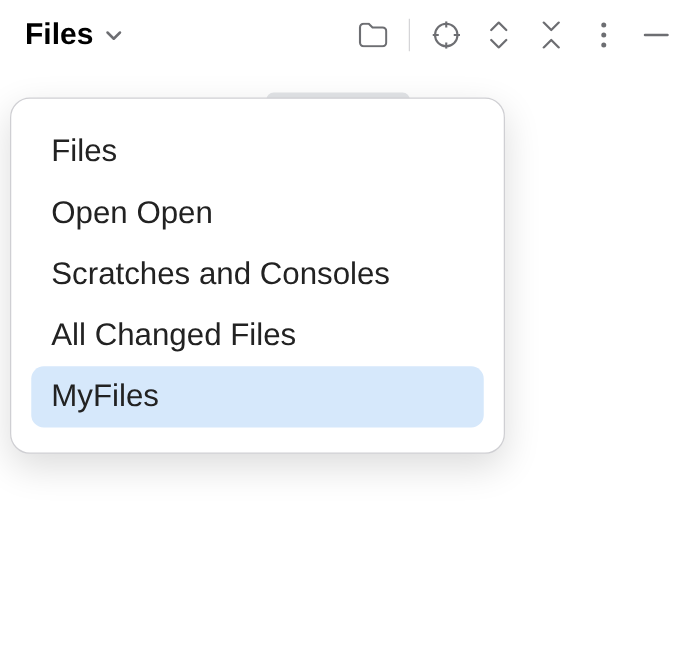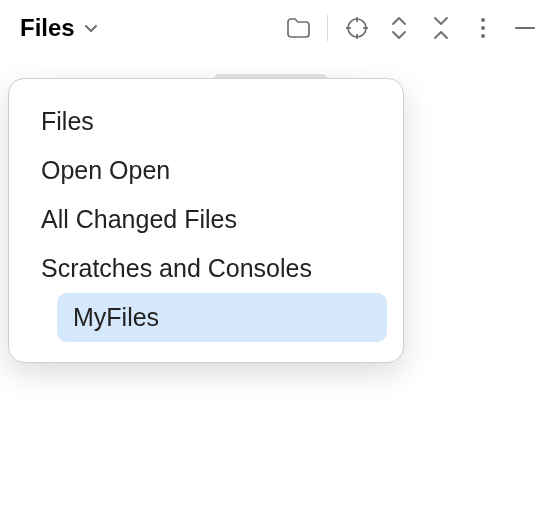--- a/index.html
+++ b/index.html
@@ -97,21 +97,20 @@
   }
   .dropdown-item {
     font-size: 25px;
     padding: 10px 16px;
     border-radius: 10px;
     cursor: pointer;
     color: #222;
   }
   .dropdown-item.selected {
     background: #d6e8fb;
-    margin-left: 32px;
   }
 </style>
 </head>
 <body>
 
 <div class="toolbar">
   <div class="toolbar-title">
     <span>Files</span>
     <span class="chev">
       <svg width="16" height="16" viewBox="0 0 16 16">
@@ -219,16 +218,16 @@
           </svg>
         </span>
       <span class="tree-label">oracle-sakila-db</span>
     </div>
   </div>
 </div>
 
 <div class="dropdown">
   <div class="dropdown-item">Files</div>
   <div class="dropdown-item">Open Open</div>
+  <div class="dropdown-item">Scratches and Consoles</div>
   <div class="dropdown-item">All Changed Files</div>
-  <div class="dropdown-item">Scratches and Consoles</div>
   <div class="dropdown-item selected">MyFiles</div>
 </div>
 
 </body></html>

